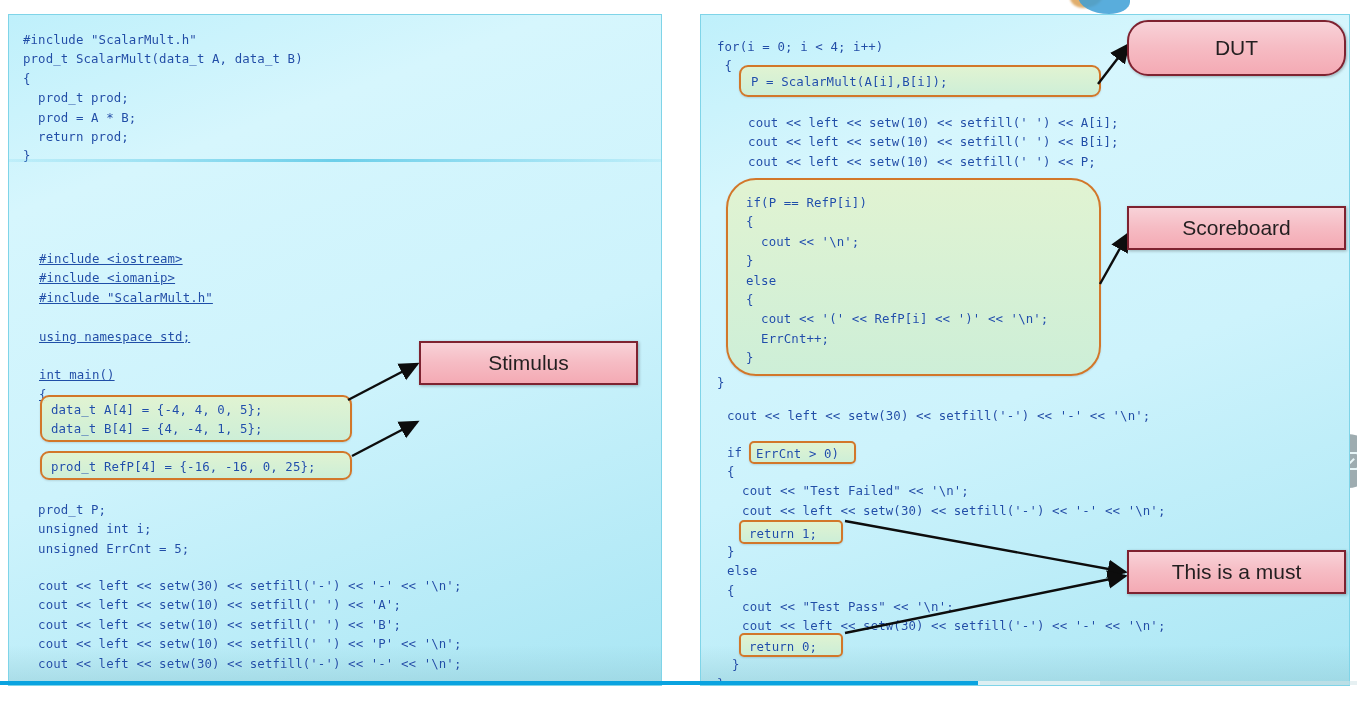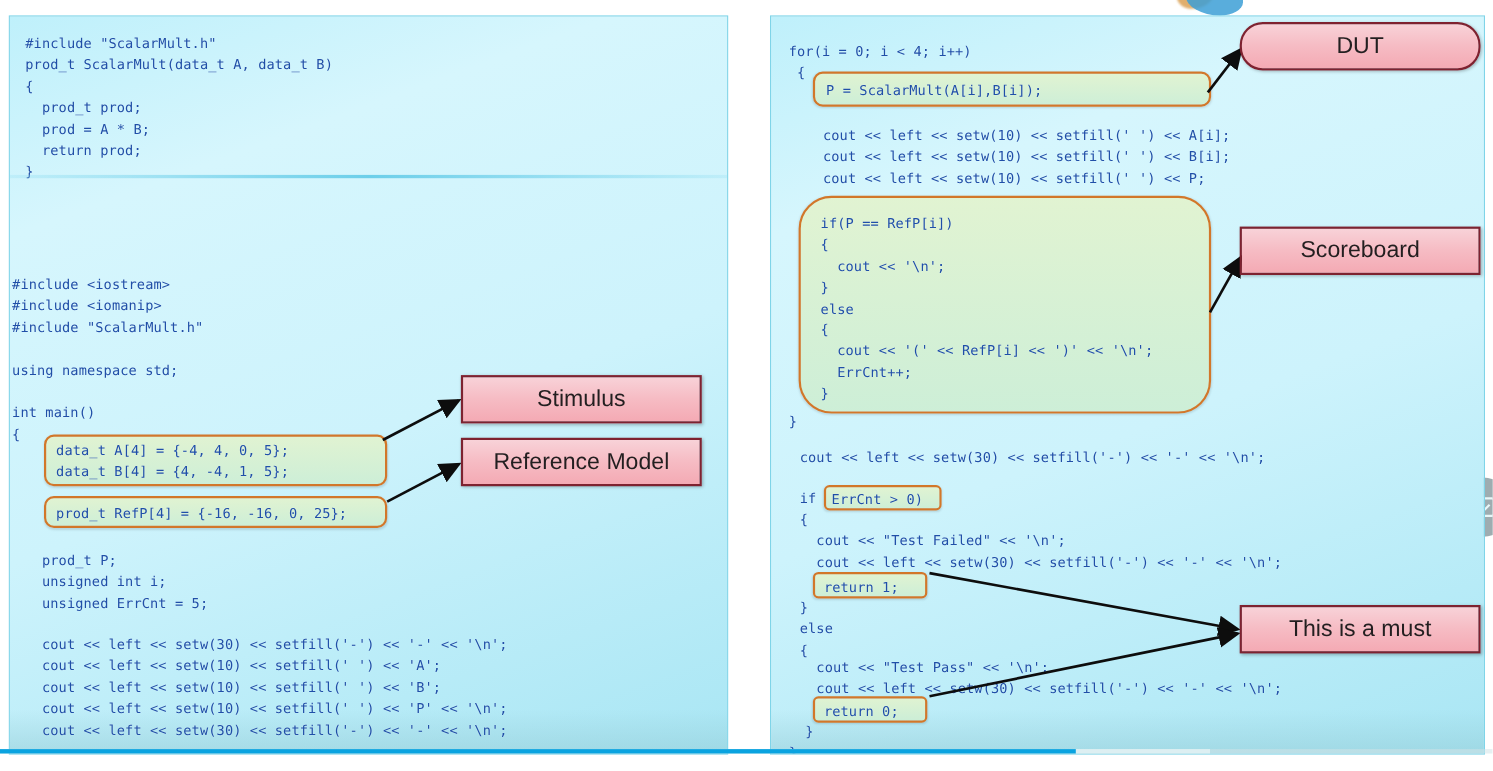--- a/index.html
+++ b/index.html
@@ -159,21 +159,21 @@
     <div class="panel-sheen"></div>
 
     <div class="code" style="left:14px; top:15px;">#include "ScalarMult.h"
 prod_t ScalarMult(data_t A, data_t B)
 {
   prod_t prod;
   prod = A * B;
   return prod;
 }</div>
 
-    <div class="code" style="left:2px; top:234px;">#include &lt;iostream&gt;
+    <div class="code" style="left:30px; top:234px;text-decoration:underline;">#include &lt;iostream&gt;
 #include &lt;iomanip&gt;
 #include "ScalarMult.h"
 
 using namespace std;
 
 int main()
 {</div>
 
     <div class="hl" style="left:31px; top:380px; width:312px; height:47px;">
       <div class="code" style="left:9px; top:3px;">data_t A[4] = {-4, 4, 0, 5};
@@ -271,25 +271,22 @@
 
     <line x1="845" y1="521" x2="1125" y2="572" stroke="#0d0d0d" stroke-width="2.4" marker-end="url(#ah)"></line>
 
     <line x1="845" y1="633" x2="1125" y2="576" stroke="#0d0d0d" stroke-width="2.4" marker-end="url(#ah)"></line>
   </svg>
 
   <div class="callout" style="left:419px; top:341px; width:219px; height:44px;">
     <span>Stimulus</span>
   </div>
 
-  <div class="callout" style="left:419px; top:398px; width:219px; height:44px;">
-    <span>Reference Model</span>
-  </div>
-
-  <div class="callout" style="left:1127px; top:20px; width:219px; height:44px;border-radius:21px;">
+
+  <div class="callout" style="left:1127px; top:20px; width:219px; height:56px;border-radius:21px;">
     <span>DUT</span>
   </div>
 
   <div class="callout" style="left:1127px; top:206px; width:219px; height:44px;justify-content:center;">
     <span>Scoreboard</span>
   </div>
 
   <div class="callout" style="left:1127px; top:550px; width:219px; height:44px;">
     <span>This is a must</span>
   </div>

